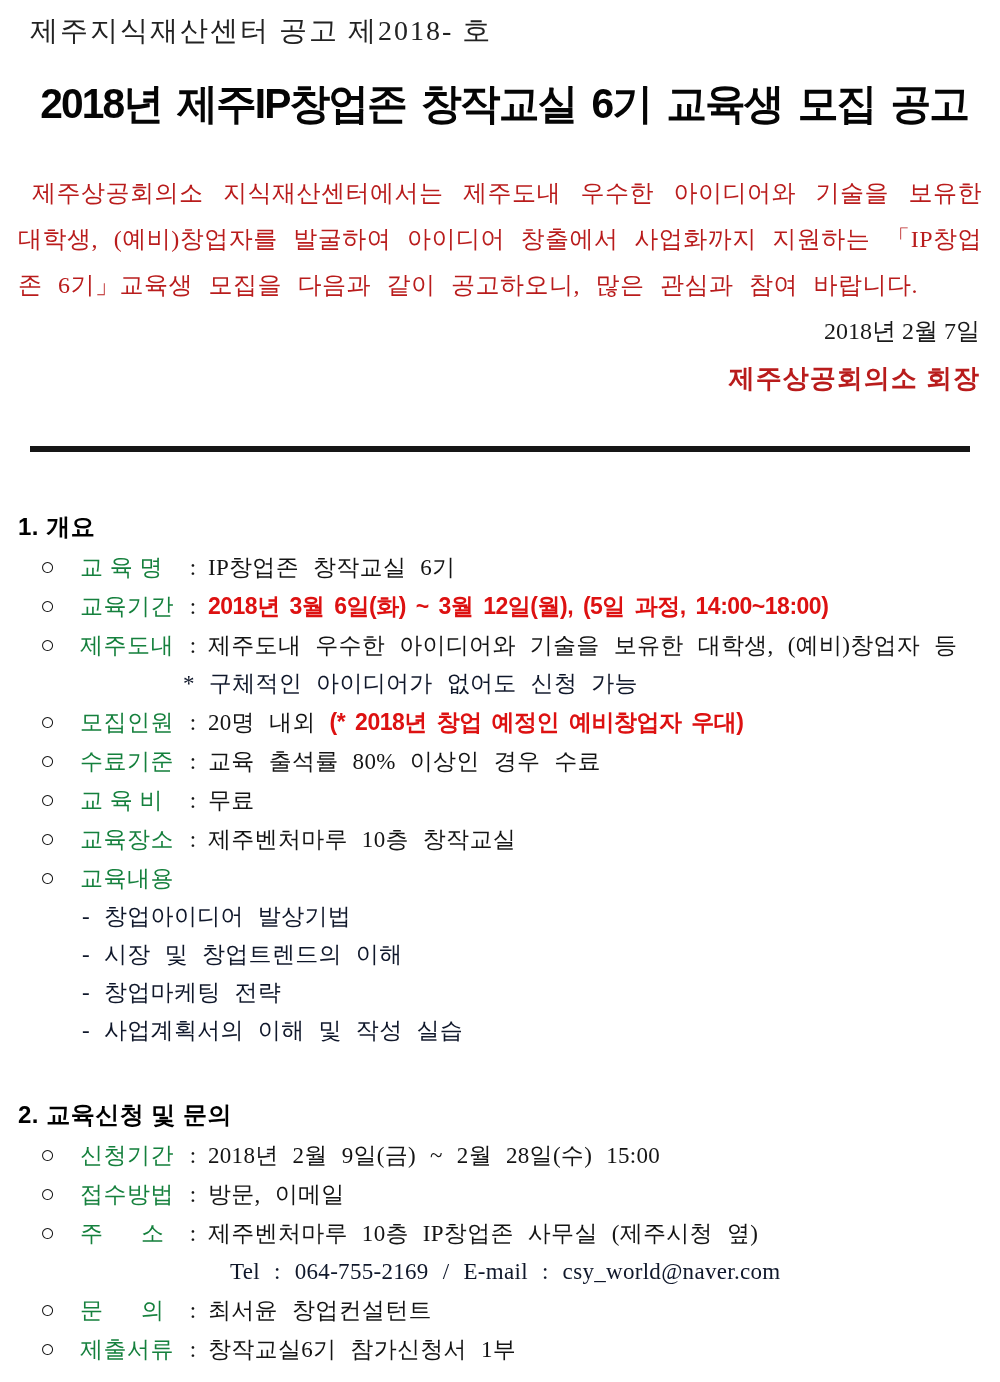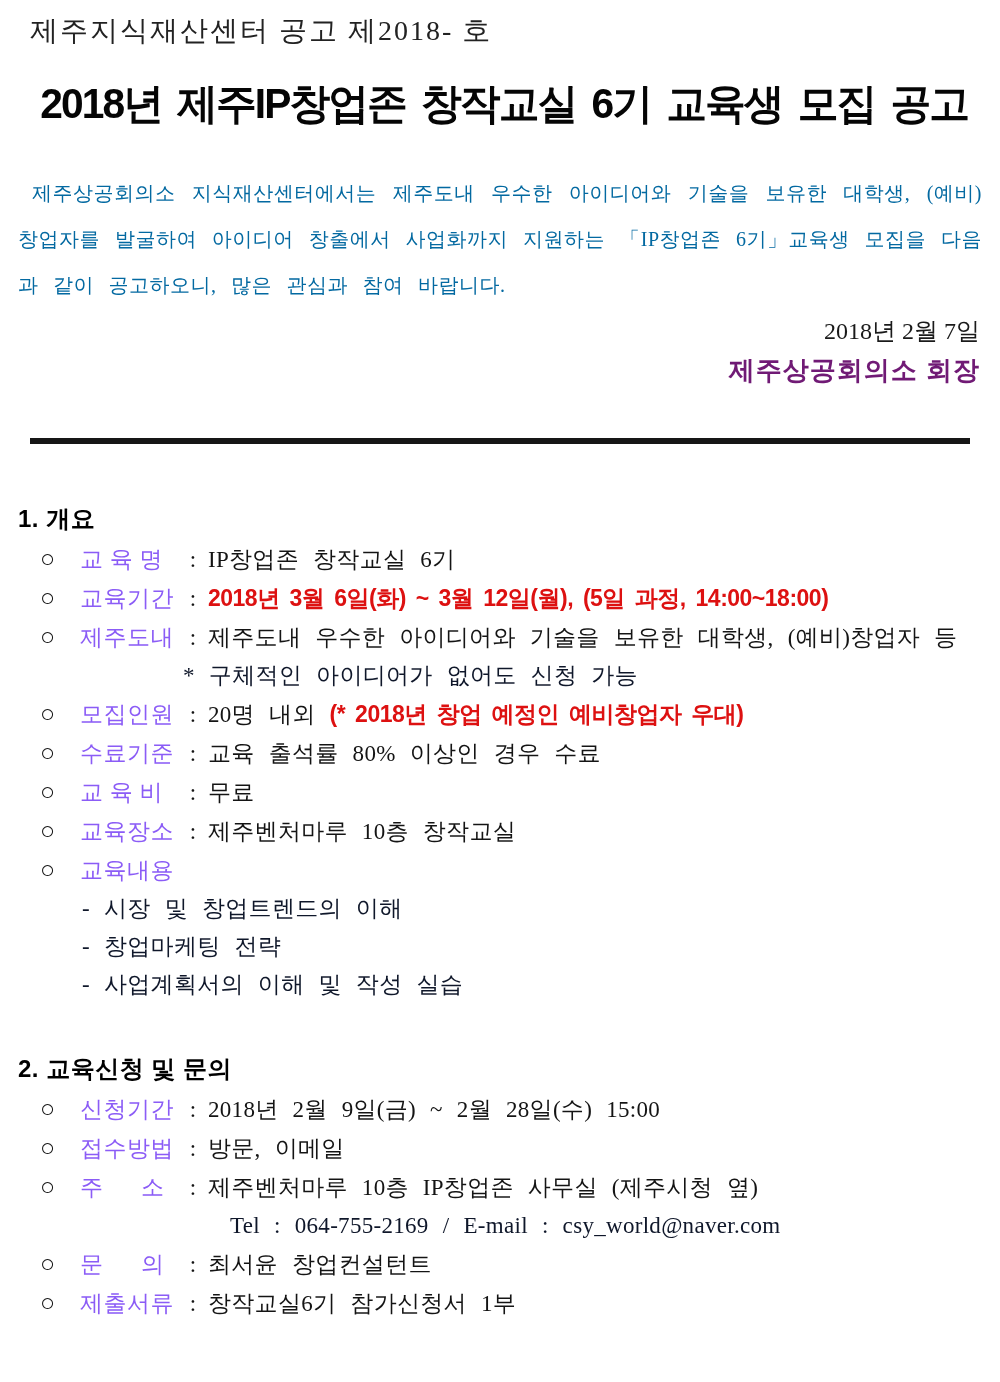--- a/index.html
+++ b/index.html
@@ -37,45 +37,46 @@
     font-family: "Liberation Sans", "DejaVu Sans", sans-serif;
     font-weight: 900;
     font-size: 42px;
     line-height: 52px;
     letter-spacing: -2px;
     word-spacing: 6px;
     color: #050505;
   }
   .intro {
     margin-top: 40px;
-    font-size: 20px;
+    font-size: 24px;
     line-height: 46px;
     text-align: justify;
     text-indent: 14px;
     word-spacing: 9px;
     letter-spacing: 0.5px;
-    color: #0369a1;
+    color: #b91c1c;
   }
   .date-block {
     margin-top: 4px;
     text-align: right;
     padding-right: 2px;
   }
   .doc-date {
     font-size: 24px;
     line-height: 38px;
     color: #1a1a1a;
   }
   .doc-signer {
     font-family: "Liberation Sans", "DejaVu Sans", sans-serif;
     font-weight: 800;
     font-size: 26px;
     line-height: 40px;
     letter-spacing: 1px;
-    color: #701a75;
+    color: #b91c1c;
+    margin-top: 8px;
   }
   .rule {
     margin: 48px 12px 0 12px;
     border: 0;
     border-top: 6px solid #161616;
     height: 0;
   }
   .section-1 { margin-top: 58px; }
   .section-2 { margin-top: 48px; }
   .section-heading {
@@ -100,21 +101,21 @@
     width: 40px;
     flex: 0 0 40px;
     font-size: 25px;
     color: #161616;
   }
   .item-label {
     width: 98px;
     flex: 0 0 98px;
     white-space: pre;
     letter-spacing: 0.5px;
-    color: #8b5cf6;
+    color: #15803d;
   }
   .item-colon {
     width: 30px;
     flex: 0 0 30px;
     text-align: center;
     color: #141414;
   }
   .item-value {
     white-space: pre-wrap;
     word-spacing: 8px;
@@ -167,20 +168,21 @@
         <div class="section-items">
           <div class="item-row"><span class="bullet">○</span><span class="item-label">교 육 명</span><span class="item-colon">:</span><span class="item-value"><span>IP창업존 창작교실 6기</span></span></div>
           <div class="item-row"><span class="bullet">○</span><span class="item-label">교육기간</span><span class="item-colon">:</span><span class="item-value"><span class="red">2018년 3월 6일(화) ~ 3월 12일(월), (5일 과정, 14:00~18:00)</span></span></div>
           <div class="item-row"><span class="bullet">○</span><span class="item-label">제주도내</span><span class="item-colon">:</span><span class="item-value"><span>제주도내 우수한 아이디어와 기술을 보유한 대학생, (예비)창업자 등</span></span></div>
           <div class="subline sub-star">* 구체적인 아이디어가 없어도 신청 가능</div>
           <div class="item-row"><span class="bullet">○</span><span class="item-label">모집인원</span><span class="item-colon">:</span><span class="item-value"><span>20명 내외 </span><span class="red">(* 2018년 창업 예정인 예비창업자 우대)</span></span></div>
           <div class="item-row"><span class="bullet">○</span><span class="item-label">수료기준</span><span class="item-colon">:</span><span class="item-value"><span>교육 출석률 80% 이상인 경우 수료</span></span></div>
           <div class="item-row"><span class="bullet">○</span><span class="item-label">교 육 비</span><span class="item-colon">:</span><span class="item-value"><span>무료</span></span></div>
           <div class="item-row"><span class="bullet">○</span><span class="item-label">교육장소</span><span class="item-colon">:</span><span class="item-value"><span>제주벤처마루 10층 창작교실</span></span></div>
           <div class="item-row"><span class="bullet">○</span><span class="item-label">교육내용</span><span class="item-colon"></span><span class="item-value"></span></div>
+          <div class="subline sub-dash">- 창업아이디어 발상기법</div>
           <div class="subline sub-dash">- 시장 및 창업트렌드의 이해</div>
           <div class="subline sub-dash">- 창업마케팅 전략</div>
           <div class="subline sub-dash">- 사업계획서의 이해 및 작성 실습</div>
         </div>
       </div>
       <div class="section section-2">
         <div class="section-heading">2. 교육신청 및 문의</div>
         <div class="section-items">
           <div class="item-row"><span class="bullet">○</span><span class="item-label">신청기간</span><span class="item-colon">:</span><span class="item-value"><span>2018년 2월 9일(금) ~ 2월 28일(수) 15:00</span></span></div>
           <div class="item-row"><span class="bullet">○</span><span class="item-label">접수방법</span><span class="item-colon">:</span><span class="item-value"><span>방문, 이메일</span></span></div>

